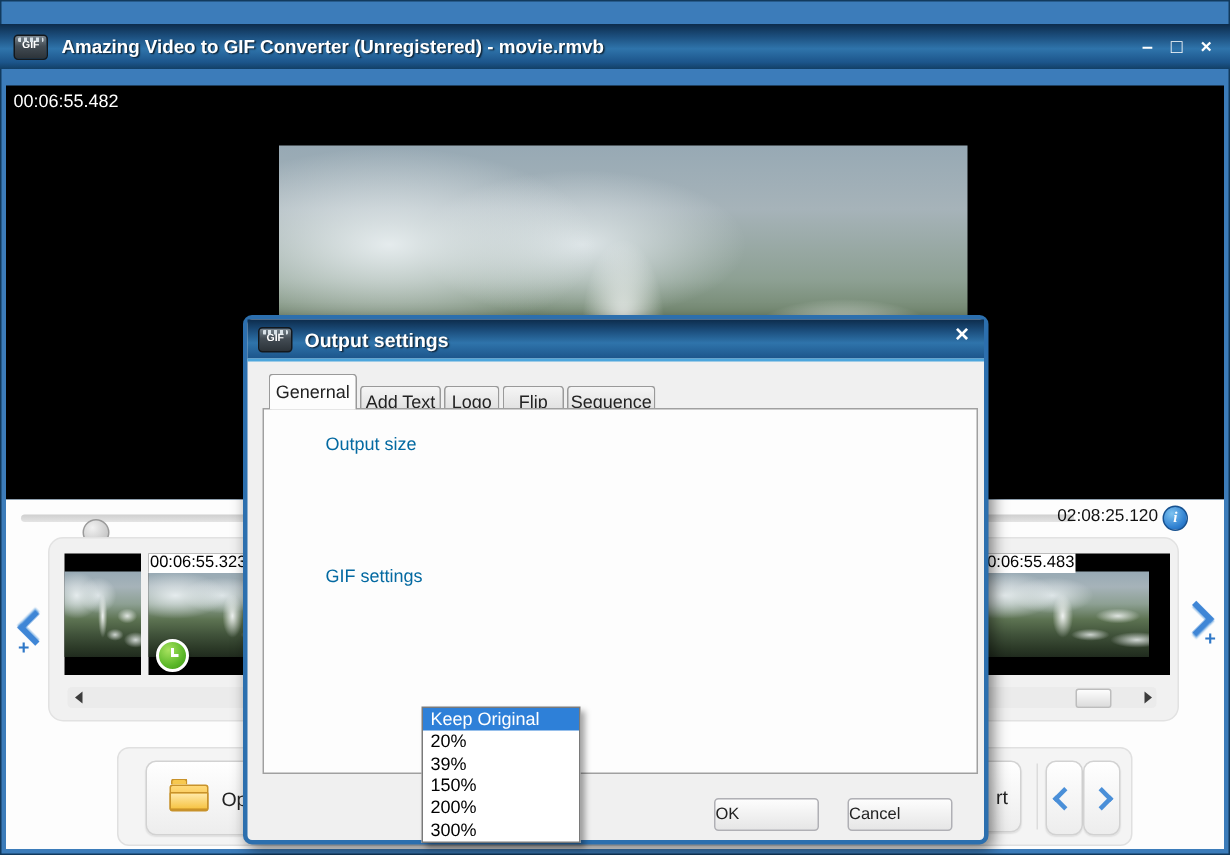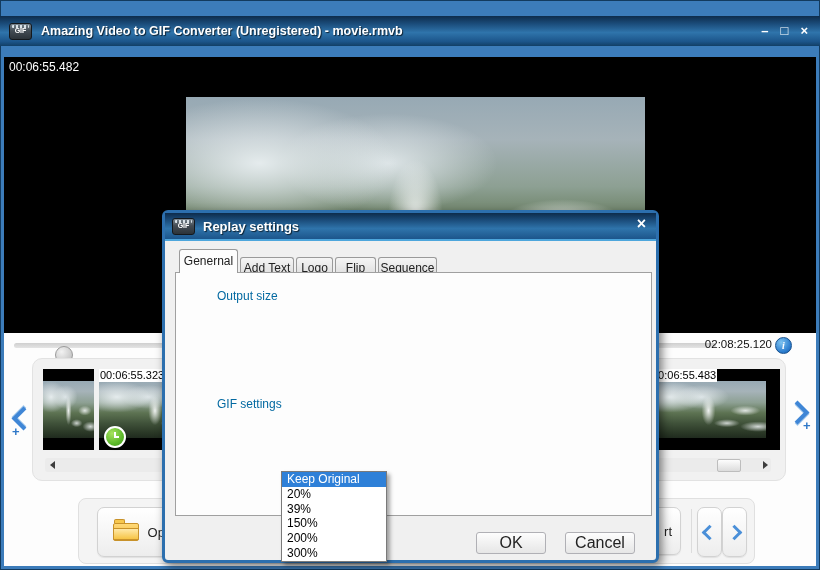--- a/index.html
+++ b/index.html
@@ -142,21 +142,21 @@
   .speed-combo .val span { background:#2e7fd6; color:#fff; padding:1px 2px; }
   .dd-btn { position:absolute; right:0; top:0; bottom:0; width:17px;
     background:linear-gradient(180deg,#d8ecfa,#9cc6e8); border-left:1px solid #5a96cc; }
   .dd-btn .arr-down { right:4px; }
   .droplist { position:absolute; left:116px; top:258px; width:106px; height:91px; background:#fff;
     border:1px solid #7a7a7a; box-shadow:3px 3px 4px rgba(0,0,0,.35); z-index:6; box-sizing:border-box; }
   .dl-item { height:14.8px; line-height:14.8px; font-size:12px; color:#000; padding-left:5px; white-space:nowrap; overflow:hidden; }
   .dl-item.selected { background:#2e80d8; color:#fff; }
   .dlg-btn { position:absolute; top:319px; width:70px; height:22px;
     background:linear-gradient(180deg,#fdfdfd,#e6e6e6); border:1px solid #b0b0b5; border-radius:3px;
-    font-size:16px; color:#222; text-align:center; line-height:20px; box-sizing:border-box; }
+    font-size:11px; color:#222; line-height:20px; box-sizing:border-box; }
   .ok-btn { left:311px; } .cancel-btn { left:400px; }
 </style>
 </head>
 <body>
 
 <div class="app">
 
   <div class="titlebar">
     <div class="gifbadge"><span>GIF</span></div>
     <div class="title-text">Amazing Video to GIF Converter (Unregistered) - movie.rmvb</div>
@@ -221,21 +221,21 @@
       </div>
       <div class="tbtn navbtn nav-r">
         <div class="sm-chev right"></div>
       </div>
     </div>
   </div>
 
   <div class="dialog">
     <div class="dlg-titlebar">
       <div class="gifbadge" style="margin-left:7px;"><span>GIF</span></div>
-      <div class="dlg-title">Replay settings</div>
+      <div class="dlg-title">Output settings</div>
       <div class="dlg-close">×</div>
     </div>
 
     <div class="tab active" style="left:14px;width:59px;">Genernal</div>
     <div class="tab" style="left:75px;width:54px;">Add Text</div>
     <div class="tab" style="left:131px;width:37px;">Logo</div>
     <div class="tab" style="left:170px;width:41px;">Flip</div>
     <div class="tab" style="left:213px;width:59px;text-decoration:underline;">Sequence</div>
 
     <div class="tabpanel"></div>
@@ -245,21 +245,21 @@
     <div class="lbl" style="left:56px; top:114px;">Size</div>
     <div class="numfield" style="left:86px; top:107px;">640</div>
     <div class="lbl" style="left:160px; top:114px;">x</div>
     <div class="numfield" style="left:177px; top:107px;">360</div>
     <div class="combo preset-combo">
       <div class="val">1/2 Original size</div>
       <div class="arr-down"></div>
     </div>
 
     <div class="group g-gif"></div>
-    <div class="legend" style="left:48px; top:164px;margin-top:20px;">GIF settings</div>
+    <div class="legend" style="left:48px; top:164px;">GIF settings</div>
     <div class="lbl" style="left:56px; top:207px;">Frame rate</div>
     <div class="combo fr-combo">
       <div class="val">8</div>
       <div class="arr-down"></div>
     </div>
     <div class="lbl" style="left:228px; top:207px;">fps</div>
     <div class="lbl" style="left:270px; top:207px;">Replay times</div>
     <div class="combo rp-combo">
       <div class="val">Infinite</div>
       <div class="arr-down"></div>

